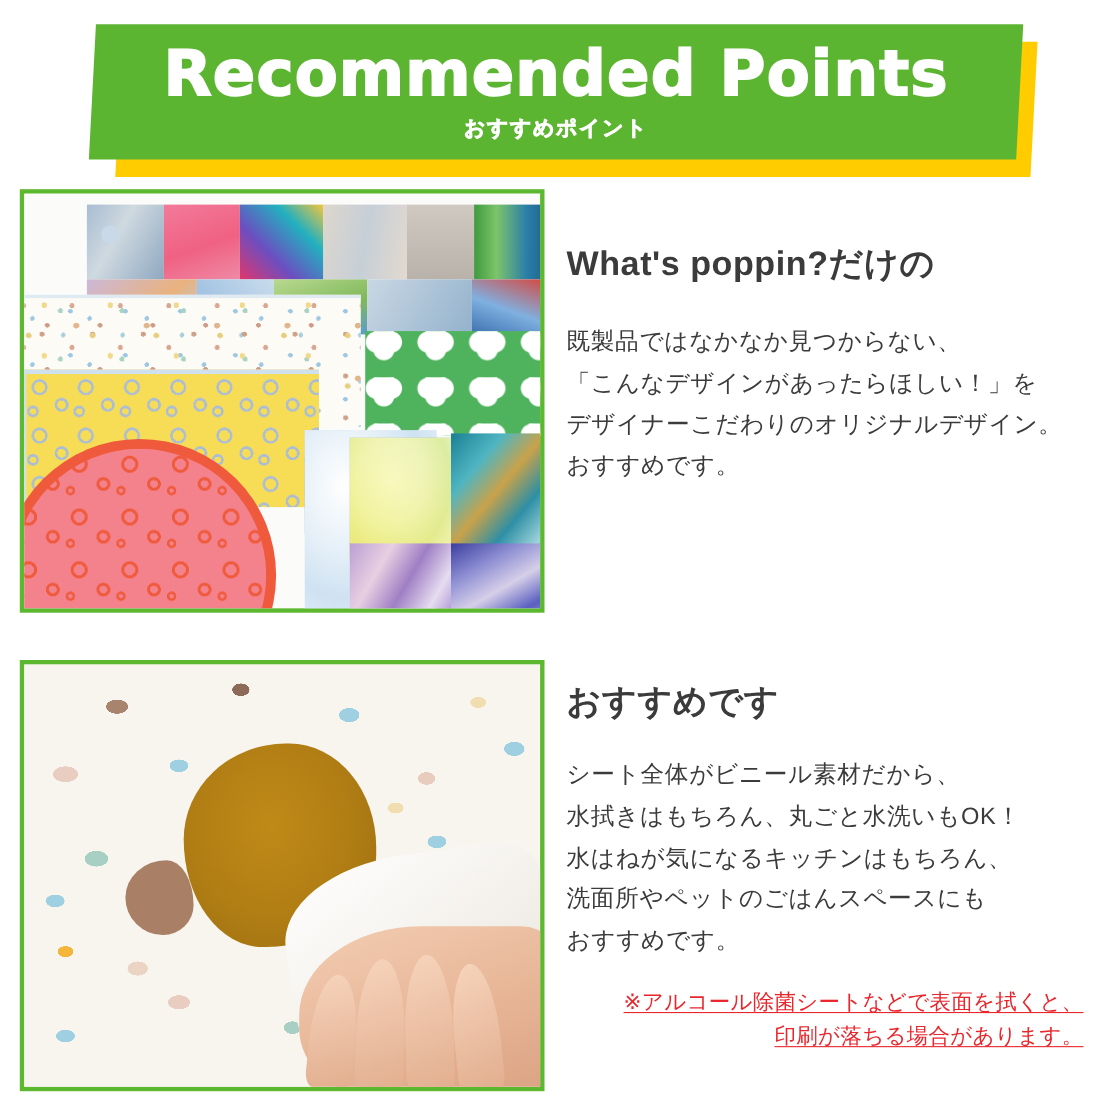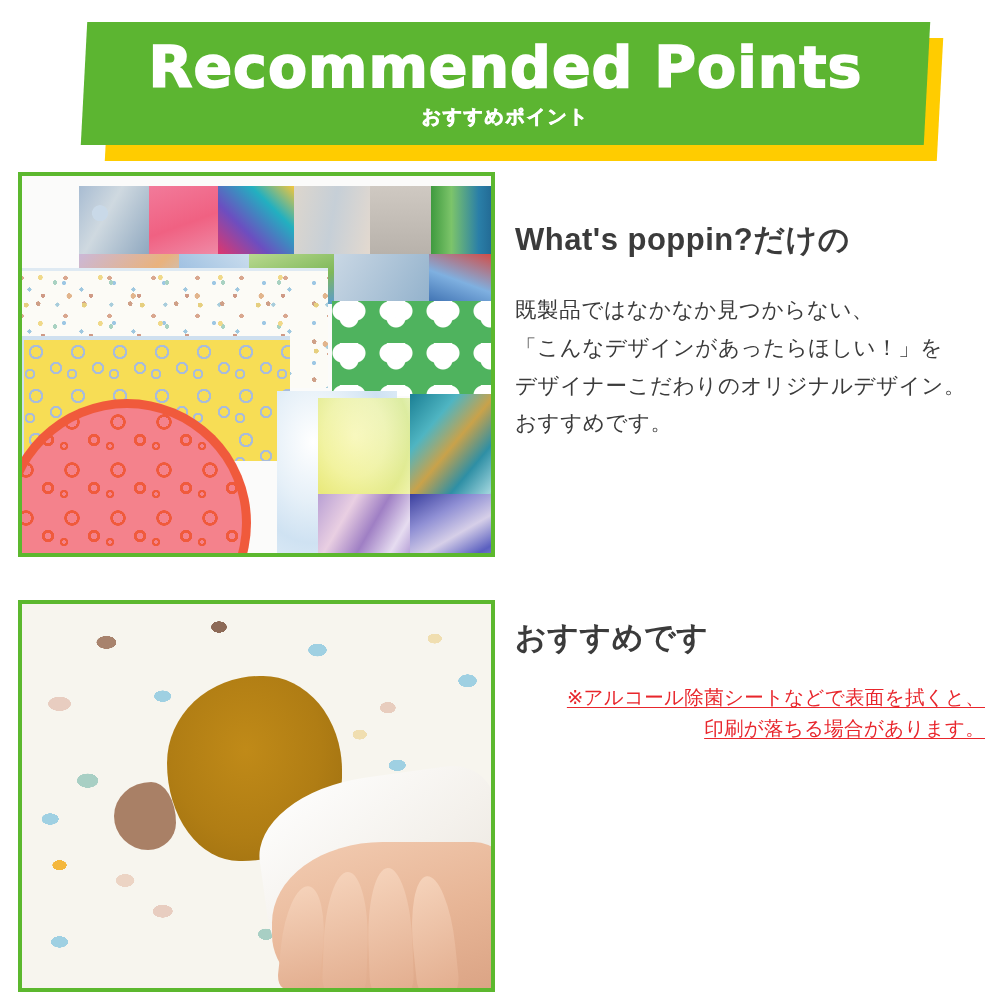--- a/index.html
+++ b/index.html
@@ -327,19 +327,26 @@
       <div class="p2-finger" style="left:52px;  top:30px;  width:44px; height:122px; transform:rotate(2deg);"></div>
       <div class="p2-finger" style="left:96px;  top:26px;  width:44px; height:126px; transform:rotate(-2deg);"></div>
       <div class="p2-finger" style="left:140px; top:34px;  width:42px; height:118px; transform:rotate(-6deg);"></div>
     </div>
   </div>
 
   <div class="text-col">
     <div class="heading">
       <div>おすすめです</div>
     </div>
+    <div class="body-text">
+      <div>シート全体がビニール素材だから、</div>
+      <div>水拭きはもちろん、丸ごと水洗いもOK！</div>
+      <div>水はねが気になるキッチンはもちろん、</div>
+      <div>洗面所やペットのごはんスペースにも</div>
+      <div>おすすめです。</div>
+    </div>
     <div class="note">
       <span class="nline">※アルコール除菌シートなどで表面を拭くと、</span>
       <span class="nline indent">印刷が落ちる場合があります。</span>
 
     </div>
   </div>
 </div>
 
 </body></html>

